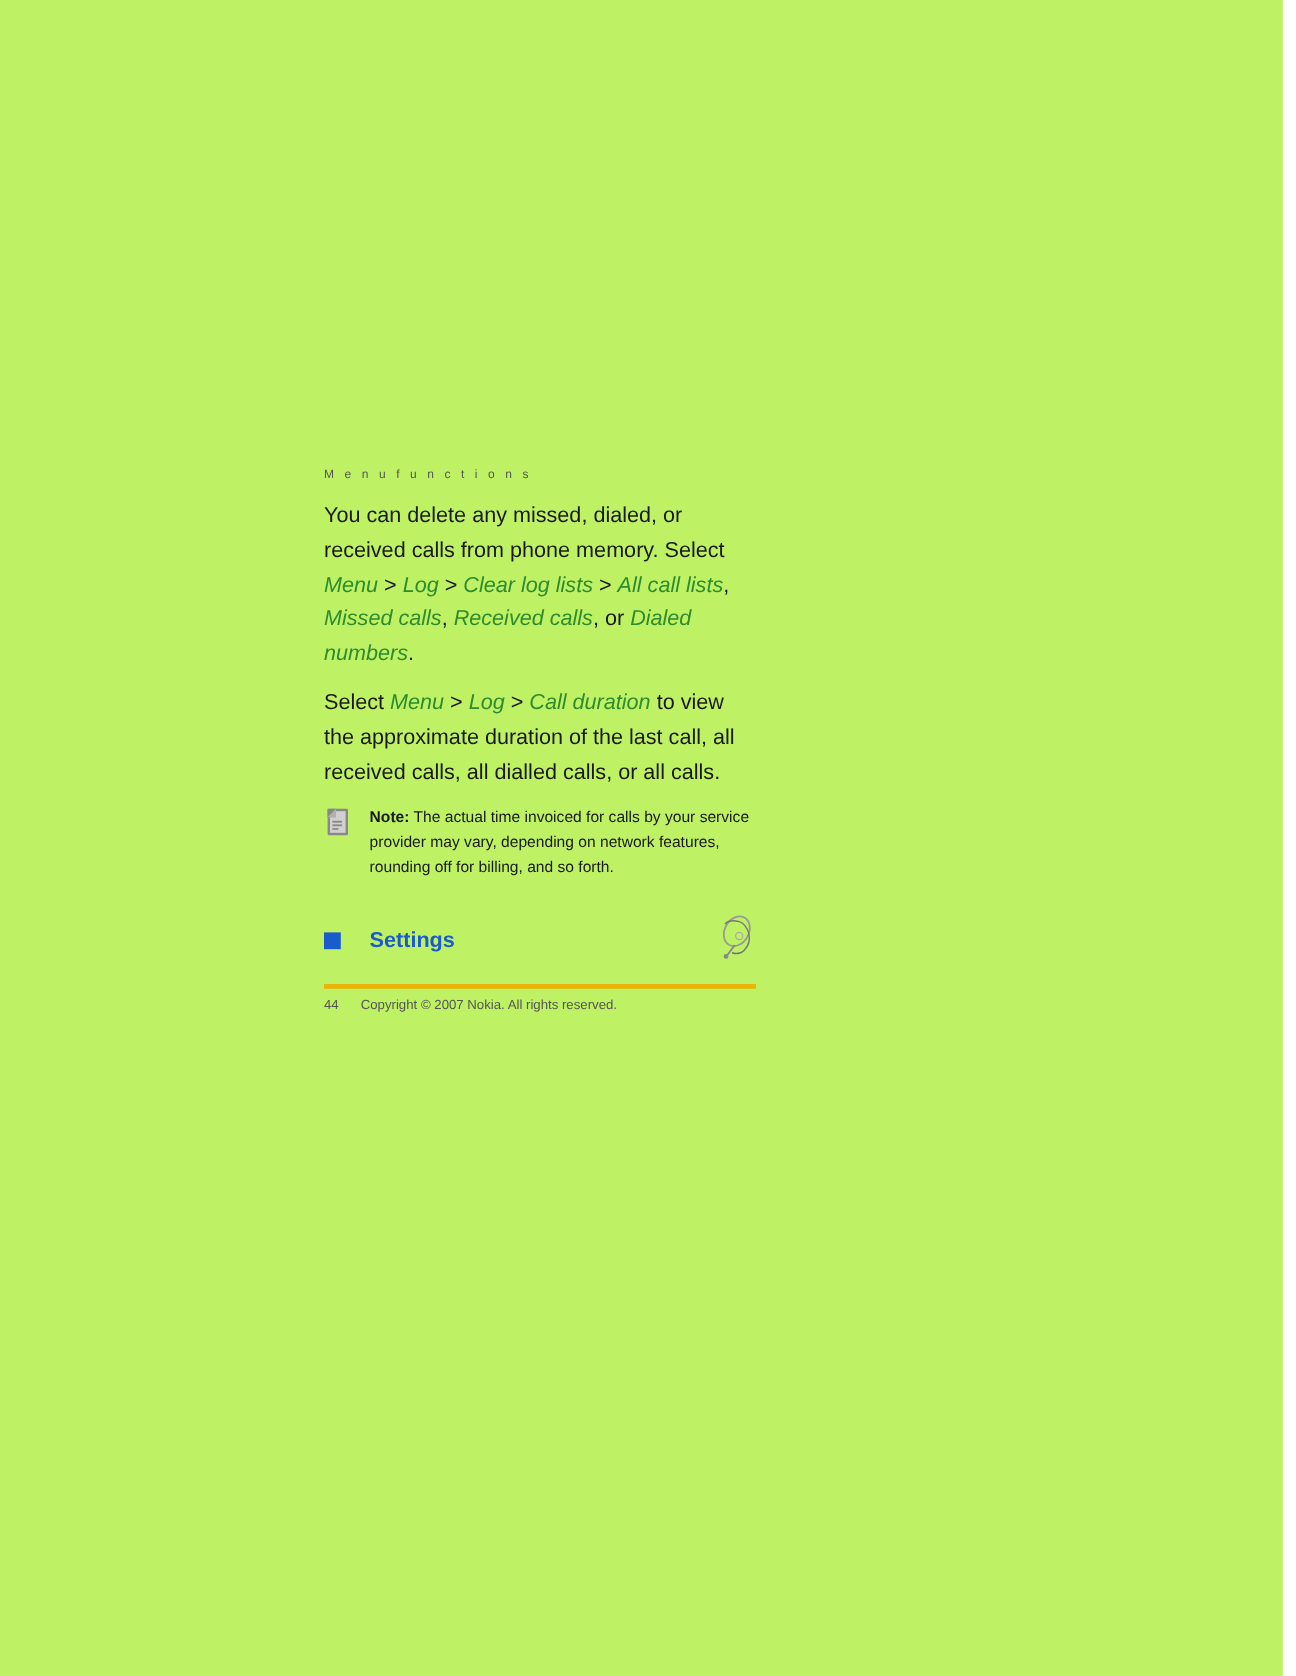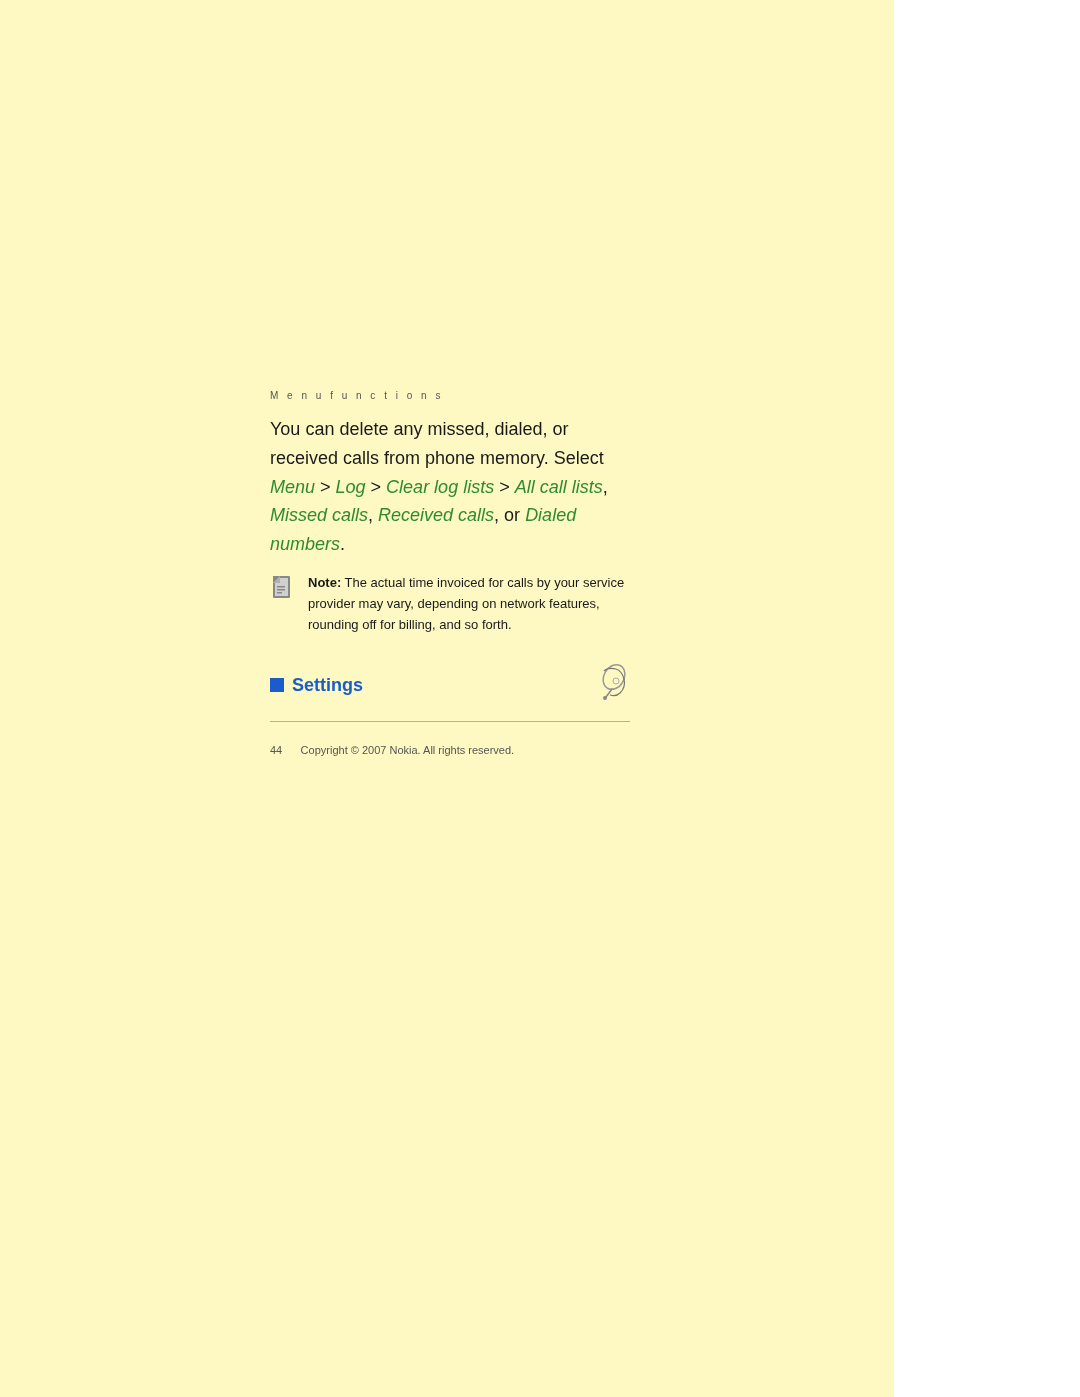--- a/index.html
+++ b/index.html
@@ -12,23 +12,23 @@
       width: 1080px;
       height: 1397px;
       background: #ffffff;
       font-family: 'Arial', sans-serif;
       font-size: 14px;
       color: #1a1a1a;
       overflow: hidden;
     }
 
     .page {
-      width: 894px;
+      width: 1069px;
       height: 1397px;
-      background: #fef9c3;
+      background: #bef264;
       position: relative;
     }
 
     .content-area {
       position: absolute;
       left: 270px;
       top: 390px;
       width: 360px;
     }
 
@@ -85,21 +85,21 @@
     .settings-header {
       display: flex;
       align-items: center;
       justify-content: space-between;
       margin-bottom: 12px;
     }
 
     .settings-title {
       display: flex;
       align-items: center;
-      gap: 8px;
+      gap: 24px;
       justify-content: space-between;
     }
 
     .settings-square {
       width: 14px;
       height: 14px;
       background: #1a5ccc;
       flex-shrink: 0;
     }
 
@@ -111,42 +111,45 @@
 
     .settings-icon {
       width: 44px;
       height: 44px;
       flex-shrink: 0;
     }
 
     .footer-text {
       font-size: 11px;
       color: #555555;
-      border-top: 1px solid #eab308;
-      padding-top: 22px;
+      border-top: 4px solid #eab308;
+      padding-top: 8px;
       margin-top: 10px;
     }
 
     .footer-page {
       display: inline;
       font-weight: normal;
     }
   </style>
 </head>
 <body>
 
 <div class="page">
   <div class="content-area">
 
     <div class="section-label">M e n u   f u n c t i o n s</div>
 
     <p class="body-text">
       <span>You can delete any missed, dialed, or received calls from phone memory. Select </span><a class="link-green">Menu</a><span> &gt; </span><a class="link-green">Log</a><span> &gt; </span><a class="link-green">Clear log lists</a><span> &gt; </span><a class="link-green">All call lists</a><span>, </span><a class="link-green">Missed calls</a><span>, </span><a class="link-green">Received calls</a><span>, or </span><a class="link-green">Dialed numbers</a><span>.</span>
     </p>
 
+    <p class="body-text">
+      <span>Select </span><a class="link-green">Menu</a><span> &gt; </span><a class="link-green">Log</a><span> &gt; </span><a class="link-green">Call duration</a><span> to view the approximate duration of the last call, all received calls, all dialled calls, or all calls.</span>
+    </p>
 
 
     <div class="note-box">
       <div class="note-icon">
         
         <svg width="28" height="28" viewBox="0 0 28 28">
           <rect x="3" y="2" width="17" height="22" rx="1" fill="#888"></rect>
           <rect x="5" y="4" width="13" height="18" rx="0" fill="#d0d0d0"></rect>
           <rect x="3" y="2" width="7" height="7" rx="0" fill="#888"></rect>
           <polygon points="3,9 10,9 10,2" fill="#b0b0b0"></polygon>

